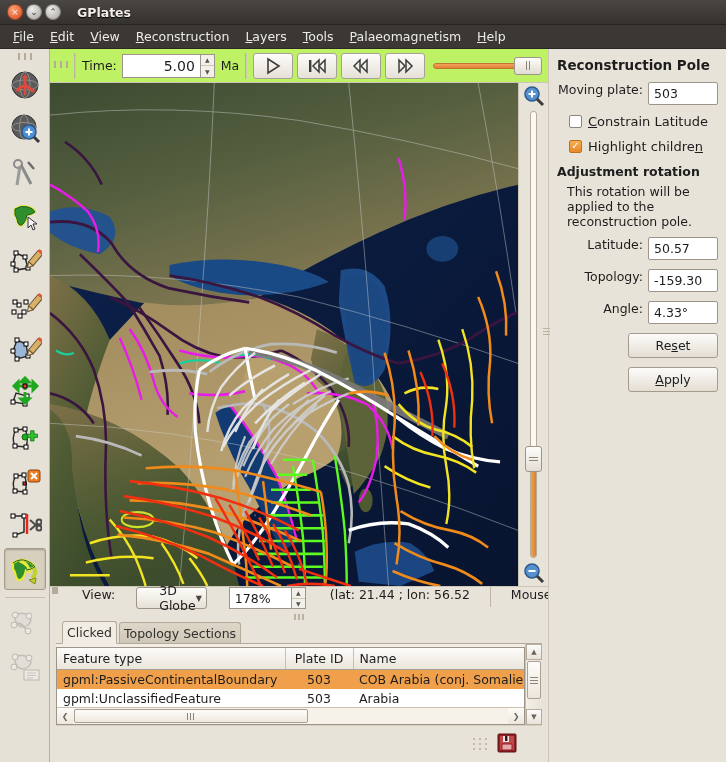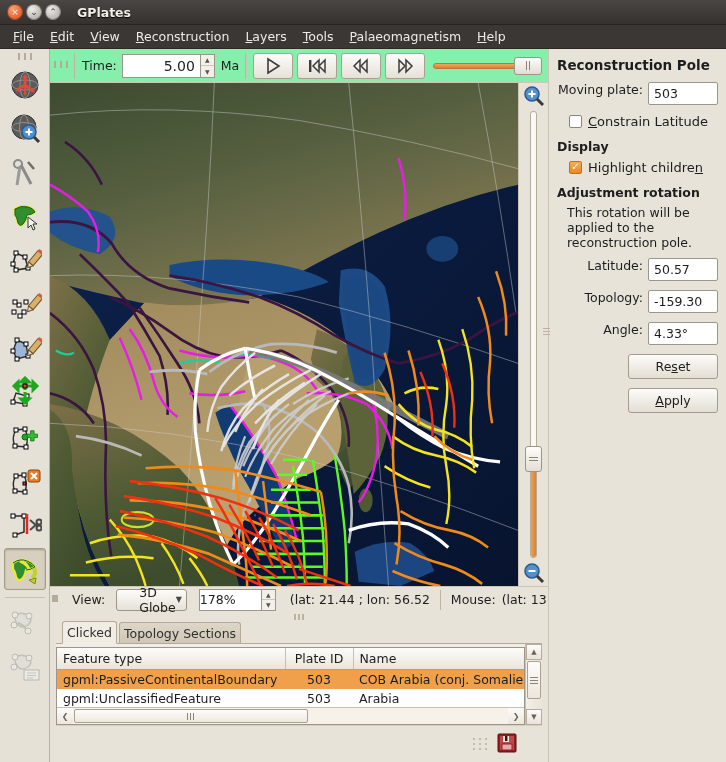--- a/index.html
+++ b/index.html
@@ -44,21 +44,21 @@
           align-items:center; justify-content:center; border:1px solid transparent;
           border-radius:3px; }
   .tool.active { background:#d8d0bf; border:1px solid #a49b89;
                  box-shadow:inset 0 1px 2px rgba(0,0,0,.25); }
   .tool svg { display:block; }
   .tool.disabled { opacity:.38; }
   .toolsep { width:40px; height:1px; background:#c7bfb0; margin:6px 0 2px; }
   #centercol { flex:1; display:flex; flex-direction:column; min-width:0; }
   
   #animbar { height:34px; display:flex; align-items:center; gap:0;
-             background:#86efac; border-bottom:1px solid #cdc5b6; padding:0 4px; }
+             background:#bef264; border-bottom:1px solid #cdc5b6; padding:0 4px; }
   #animbar .vsep { width:2px; height:26px; background:#cfc7b8;
                    border-left:1px solid #bdb4a4; margin:0 6px; }
   #animbar label { font-size:12.5px; margin-right:5px; }
   .spinwrap { display:flex; align-items:stretch; height:24px; }
   .spinfield { width:78px; background:#fff; border:1px solid #9d958a;
                border-right:none; text-align:right; padding:1px 5px 0 0;
                font-size:14px; display:flex; align-items:center;
                justify-content:flex-end; }
   .spinbtns { width:15px; border:1px solid #9d958a; background:#f3f0ea;
               display:flex; flex-direction:column; }
@@ -95,34 +95,34 @@
   .vfill { width:100%; height:20%; background:linear-gradient(90deg,#f0a055,#dd8128); }
   .vhandle { position:absolute; top:75%; width:17px; height:26px;
              background:linear-gradient(#fefdfb,#e3ded4);
              border:1px solid #9d958a; border-radius:3px;
              display:flex; flex-direction:column; align-items:center;
              justify-content:center; gap:2px; }
   .vhandle i { width:9px; height:1px; background:#8b8377; display:block; }
   .vgrip { position:absolute; right:-8px; top:48%; }
   .vgrip i { display:block; width:7px; height:1px; background:#bbb2a2; margin:2px 0; }
   
-  #viewbar { height:26px; display:flex; align-items:center; gap:6px;
+  #viewbar { height:26px; display:flex; gap:16px;
              background:#e8e3d9; border-top:1px solid #cdc5b6; padding:0 2px; }
   #viewbar .vh { width:2px; height:20px; background:#cfc7b8;
                  border-left:1px solid #bdb4a4; margin:0 4px; }
   #viewbar label { font-size:12.5px; margin:0 5px 0 8px; }
   .combo { width:92px; height:22px; border:1px solid #9d958a; border-radius:3px;
            background:linear-gradient(#fdfcfa,#e6e1d7); display:flex;
            align-items:center; padding:0 4px; font-size:12.5px; }
   .combo .cval { flex:1;margin-left:18px; }
   .combo .carrow { font-size:8px; color:#4a463f; }
   .zoomspin { display:flex; align-items:stretch; height:22px; margin-left:6px; }
   .zoomspin .sf { width:62px; background:#fff; border:1px solid #9d958a;
                   border-right:none; font-size:12.5px; display:flex;
-                  align-items:center; }
+                  align-items:center; padding-left:5px; }
   .statustext { font-size:12.5px; white-space:nowrap; }
   
   #dock { height:150px; background:#e8e3d9; display:flex; flex-direction:column;
           padding:0 6px 0 6px; }
   #dockgrip { height:9px; display:flex; align-items:center; justify-content:center; }
   #dockgrip i { width:2px; height:6px; background:#bbb2a2; margin:0 1px; }
   #tabstrip { display:flex; align-items:flex-end; height:23px; padding-left:6px;
               border-bottom:1px solid #b3aa9a; }
   .tab { height:21px; padding:0 4px; font-size:12.5px; display:flex;
          align-items:center; border:1px solid #b3aa9a; border-bottom:none;
@@ -881,21 +881,20 @@
     <div class="frow">
       <label>Moving plate:</label>
       <div class="tfield">503</div>
     </div>
 
     <div class="chkrow">
       <div class="chk"></div>
       <span class="chklabel"><u>C</u>onstrain Latitude</span>
     </div>
 
-    <div class="sect-title">Display</div>
     <div class="chkrow">
       <div class="chk on"></div>
       <span class="chklabel">Highlight childre<u>n</u></span>
     </div>
 
     <div class="sect-title">Adjustment rotation</div>
     <div class="helptext">This rotation will be applied to the reconstruction pole.</div>
 
     <div class="frow">
       <label>Latitude:</label>

